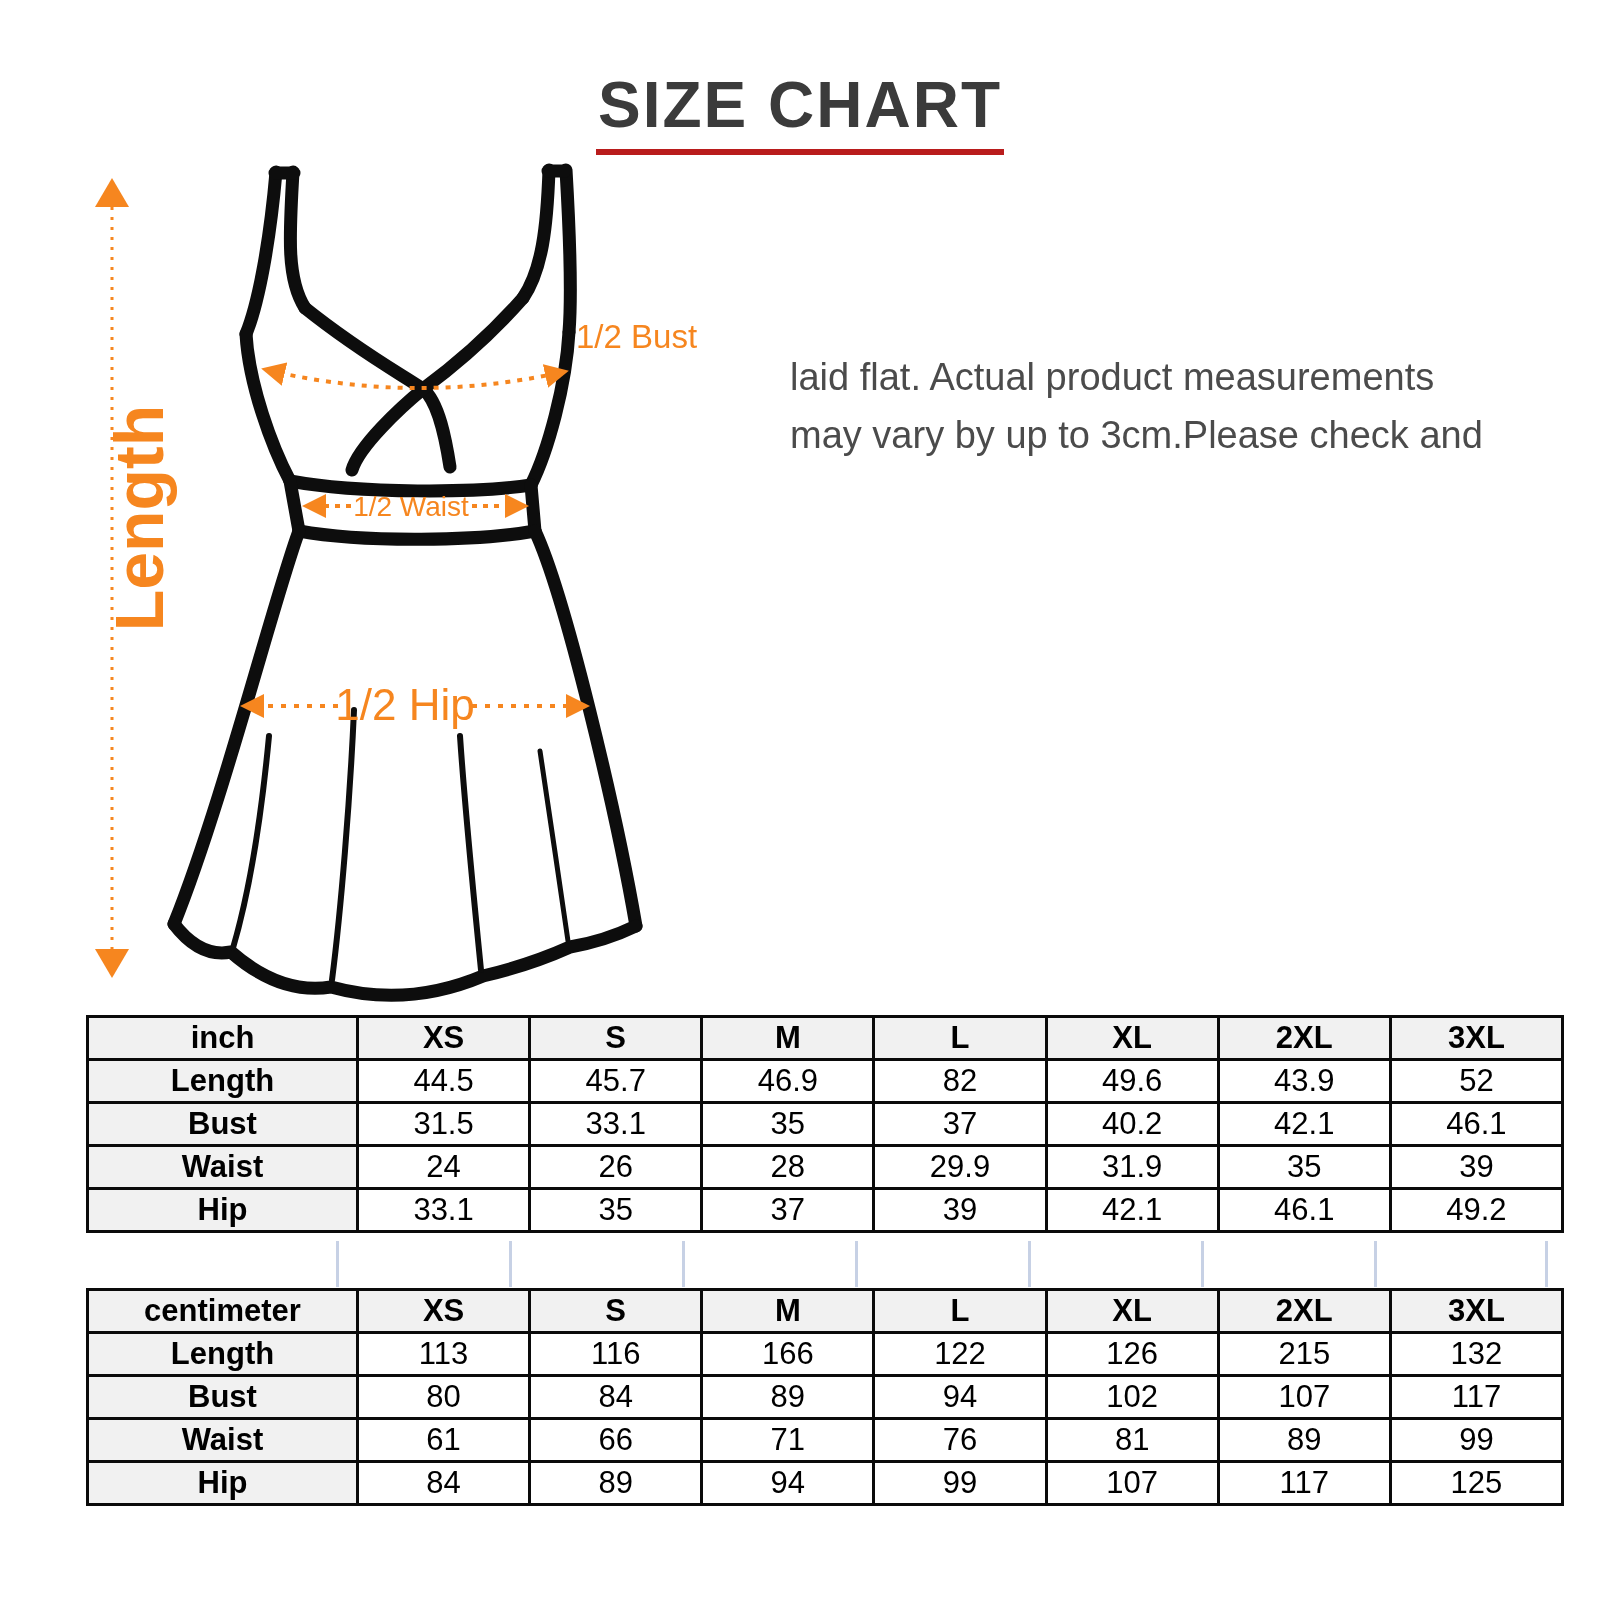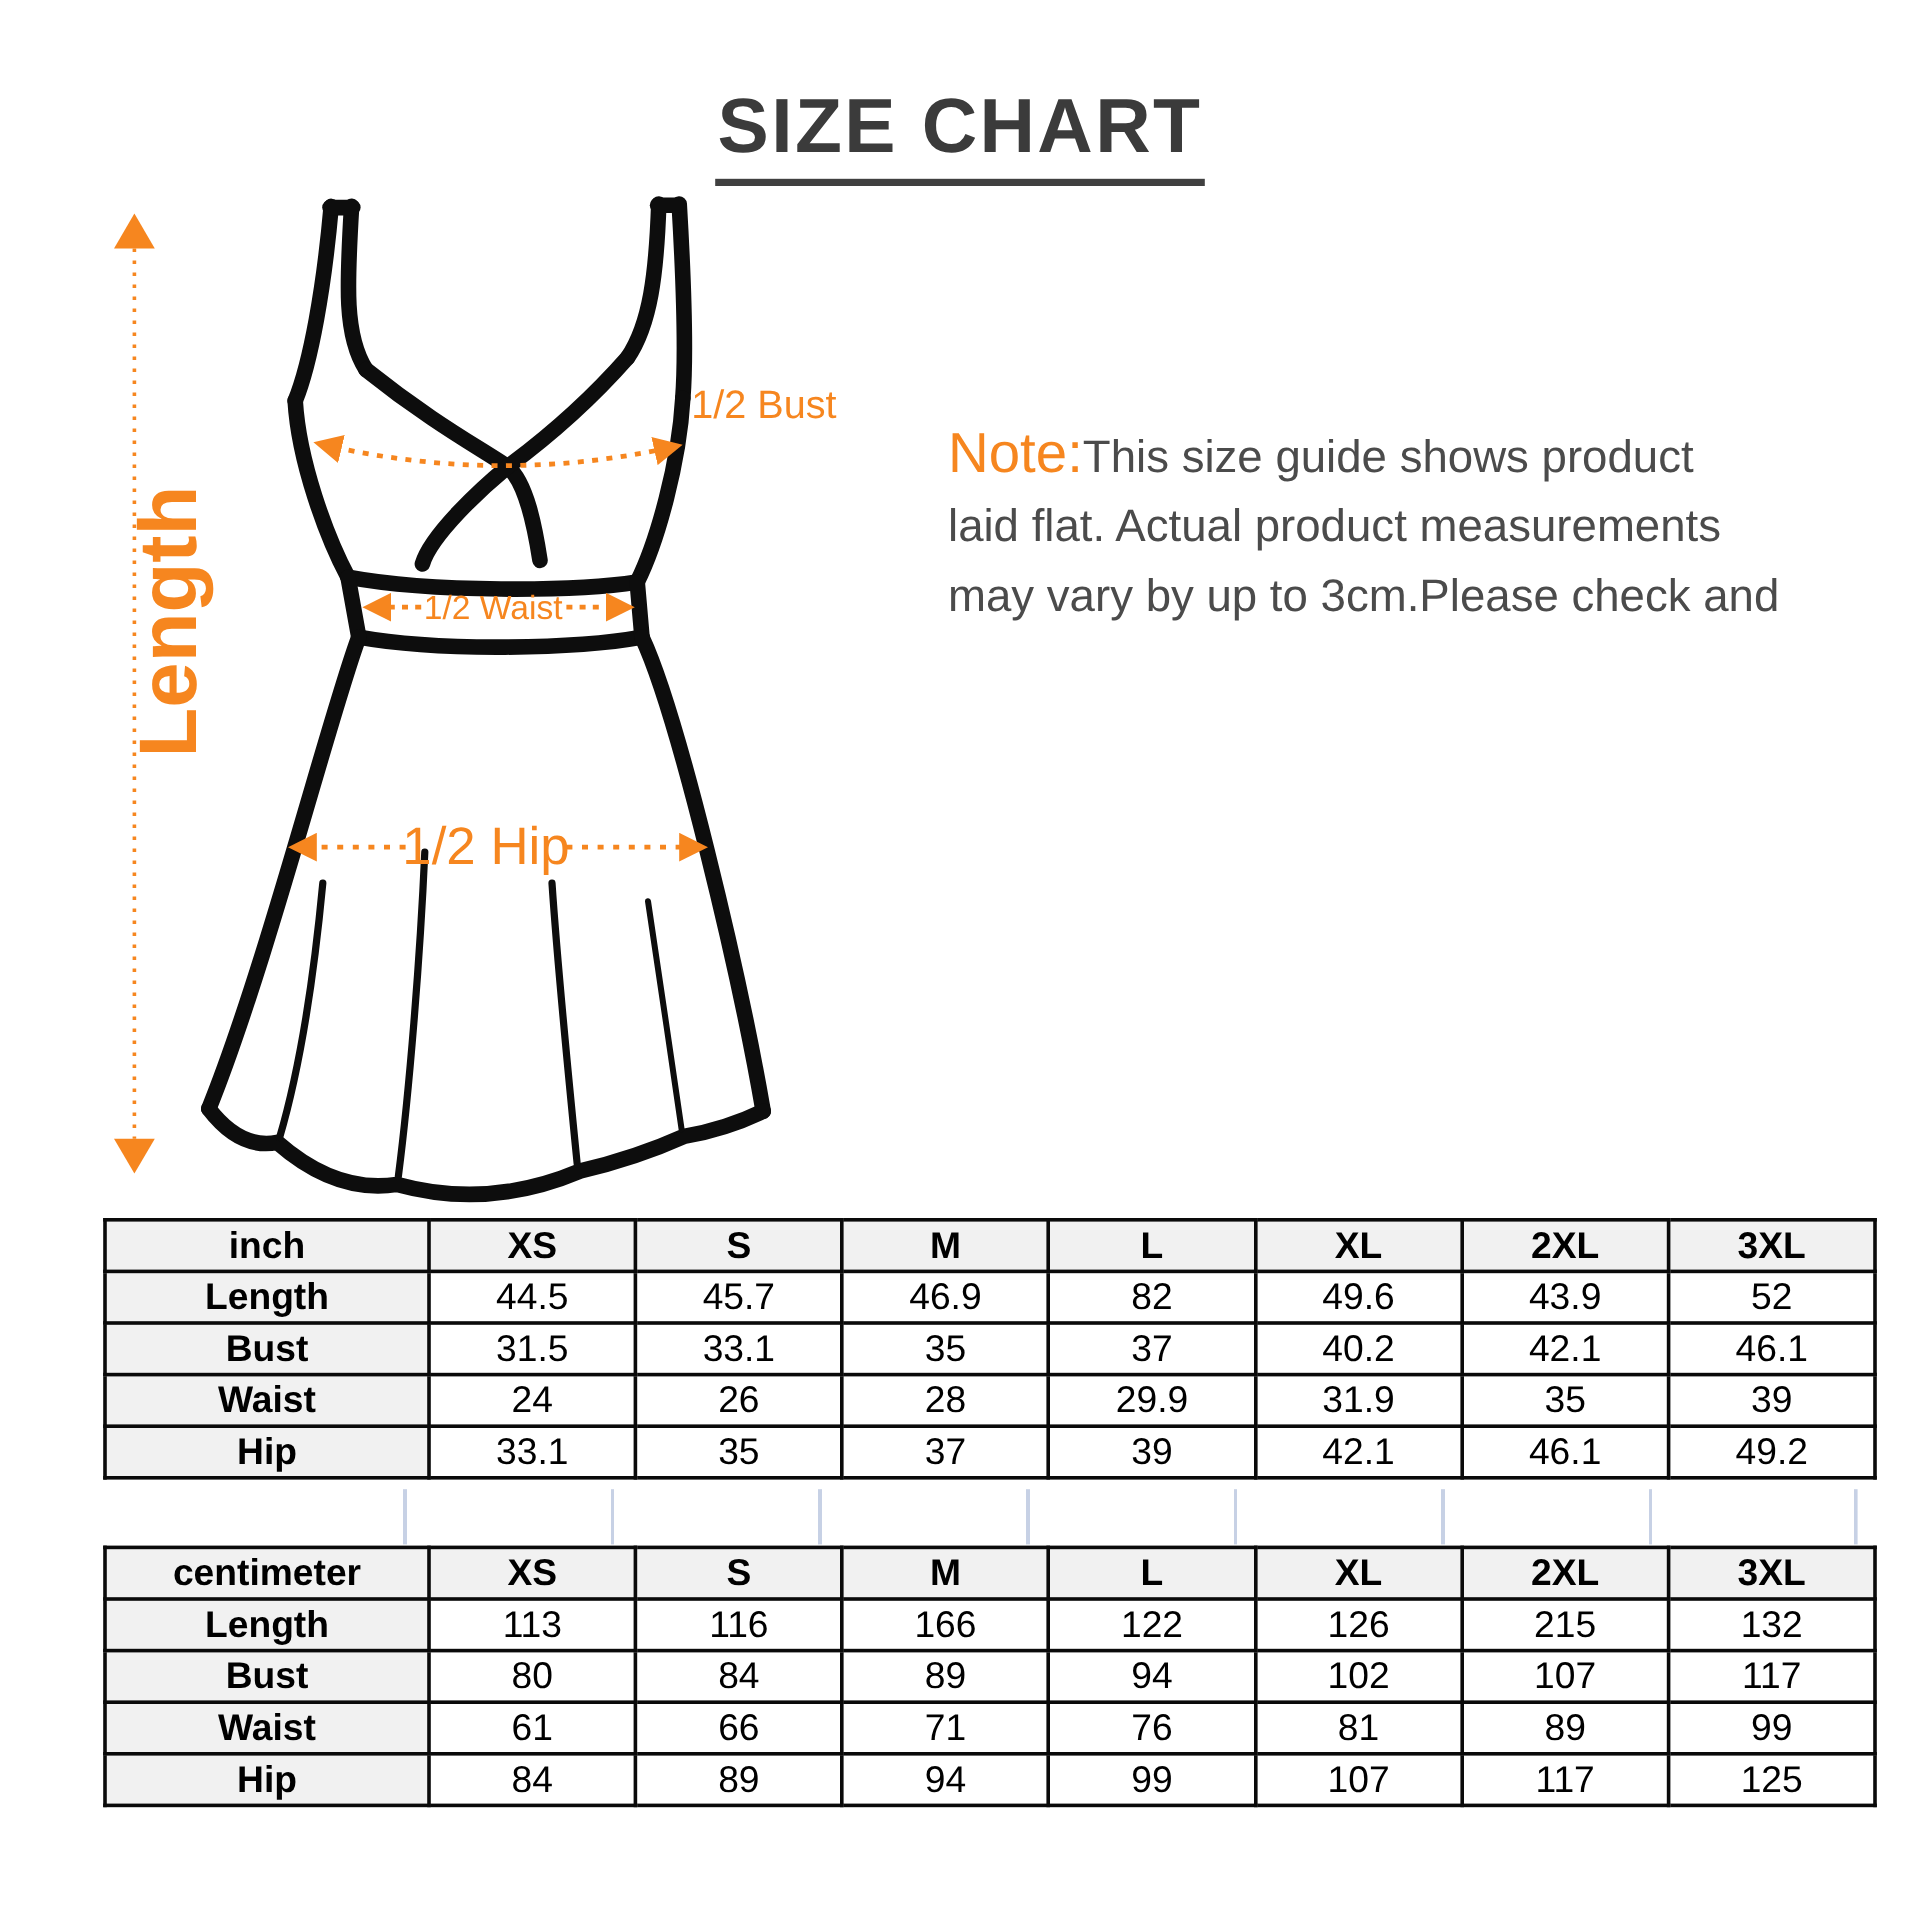--- a/index.html
+++ b/index.html
@@ -2,21 +2,21 @@
 <html><head>
 <meta charset="utf-8">
 <style>
   html,body{margin:0;padding:0;background:#fff;}
   #stage{position:relative;width:1600px;height:1600px;background:#fff;overflow:hidden;
          font-family:"Liberation Sans",sans-serif;}
 
   
   #title-wrap{position:absolute;top:68px;left:0;width:100%;text-align:center;}
   #title-wrap span{display:inline-block;font-size:64px;font-weight:bold;color:#3b3b3b;
-         letter-spacing:2px;border-bottom:6px solid #404040;padding:0 2px 7px 2px;}
+         letter-spacing:2px;border-bottom:6px solid #b91c1c;padding:0 2px 7px 2px;}
 
   
   #dress{position:absolute;left:60px;top:150px;width:700px;height:870px;}
 
   
   #note{position:absolute;left:790px;top:348px;width:760px;color:#4b4b4b;
         font-size:38px;line-height:58px;}
   #note .nline{white-space:nowrap;}
   #note .nlabel{color:#f6861f;font-size:47px;}
 
@@ -101,23 +101,20 @@
     <path d="M291 356 H248" stroke="#f6861f" stroke-width="4" fill="none" stroke-dasharray="5 6" marker-end="url(#ah)"></path>
     <path d="M412 356 H463" stroke="#f6861f" stroke-width="4" fill="none" stroke-dasharray="5 6" marker-end="url(#ah)"></path>
     <text x="351" y="366" text-anchor="middle" font-size="28" fill="#f6861f">1/2 Waist</text>
 
     <path d="M278 556 H186" stroke="#f6861f" stroke-width="4" fill="none" stroke-dasharray="5 8" marker-end="url(#ah)"></path>
     <path d="M412 556 H524" stroke="#f6861f" stroke-width="4" fill="none" stroke-dasharray="5 8" marker-end="url(#ah)"></path>
     <text x="345" y="570" text-anchor="middle" font-size="44" fill="#f6861f">1/2 Hip</text>
   </svg>
 
   <div id="note">
-    <div class="nline">
-      <span class="nlabel">Note:</span><span>This size guide shows product</span>
-    </div>
     <div class="nline">laid flat. Actual product measurements</div>
     <div class="nline">may vary by up to 3cm.Please check and</div>
   </div>
 
   <table id="table-inch" class="size-table">
       <tbody>
         <tr>
           <td class="hdr">inch</td>
           <td class="hdr">XS</td>
           <td class="hdr">S</td>

